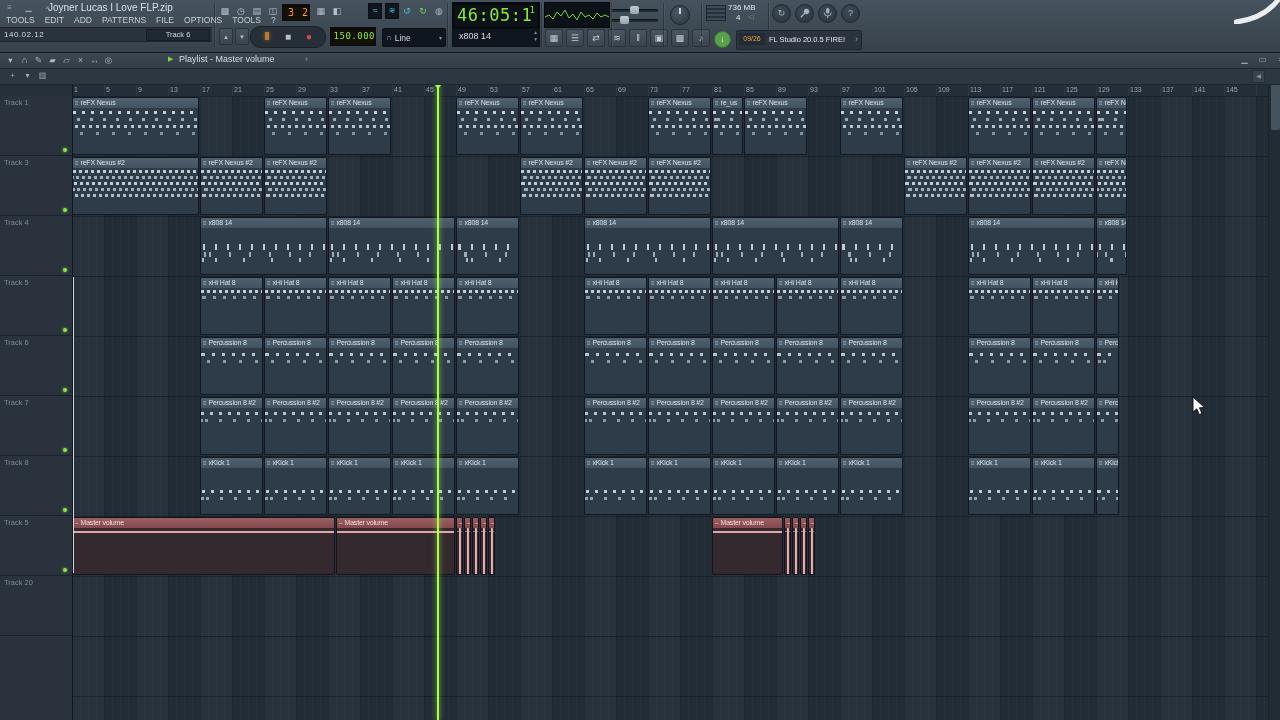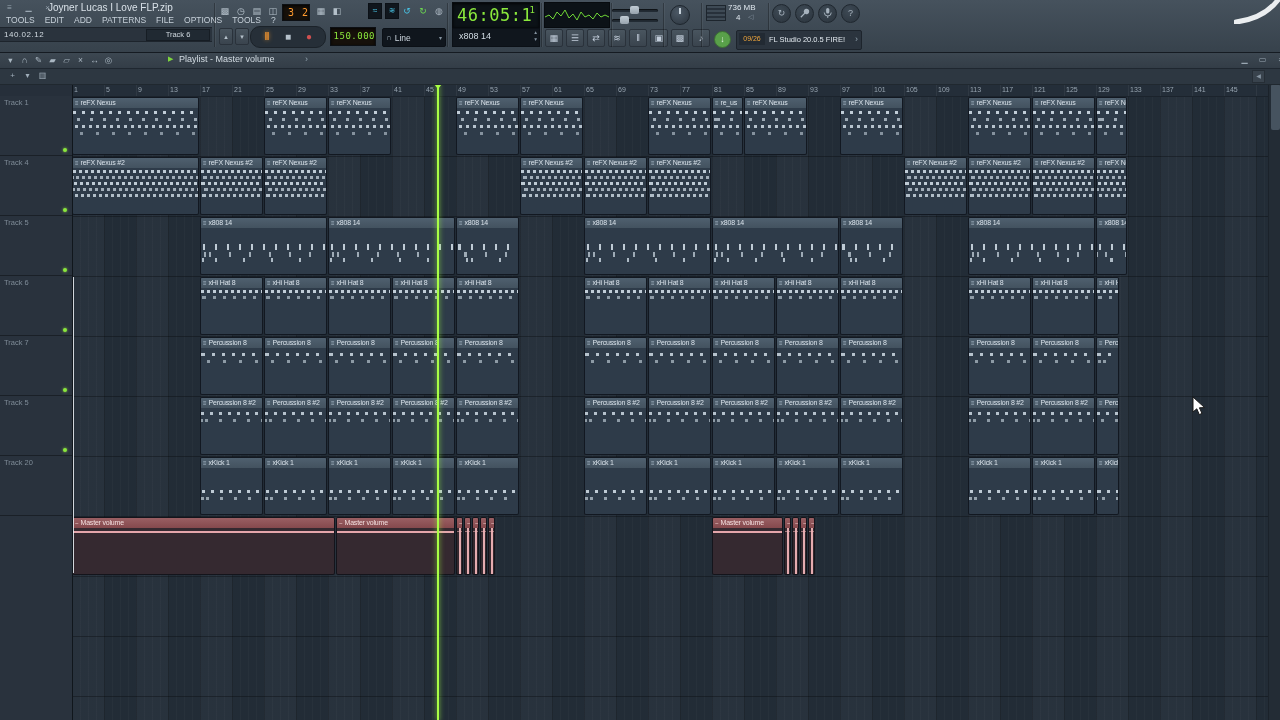--- a/index.html
+++ b/index.html
@@ -358,33 +358,41 @@
       <span class="rnum" style="left: 1090px;">137</span>
       <span class="rnum" style="left: 1122px;">141</span>
       <span class="rnum" style="left: 1154px;">145</span>
     </div>
   <div id="trackpanel">
       <div class="trow">
         <span class="tname">Track 1</span>
         <span class="tled"></span>
       </div>
       <div class="trow">
+        <span class="tname">Track 3</span>
+        <span class="tled"></span>
+      </div>
+      <div class="trow">
         <span class="tname">Track 4</span>
         <span class="tled"></span>
       </div>
       <div class="trow">
         <span class="tname">Track 5</span>
         <span class="tled"></span>
       </div>
       <div class="trow">
         <span class="tname">Track 6</span>
         <span class="tled"></span>
       </div>
       <div class="trow">
         <span class="tname">Track 7</span>
+        <span class="tled"></span>
+      </div>
+      <div class="trow">
+        <span class="tname">Track 8</span>
         <span class="tled"></span>
       </div>
       <div class="trow">
         <span class="tname">Track 5</span>
         <span class="tled"></span>
       </div>
       <div class="trow">
         <span class="tname">Track 20</span>
       </div>
     </div>

